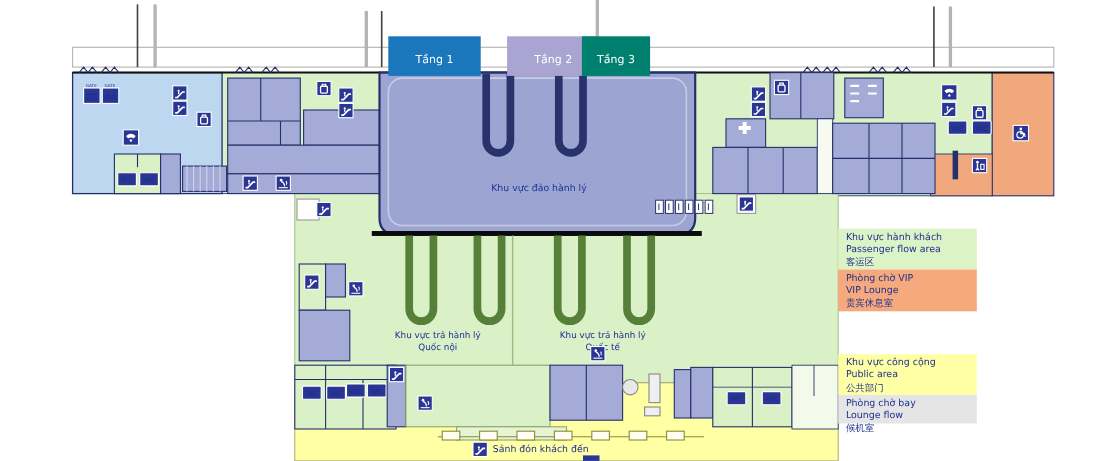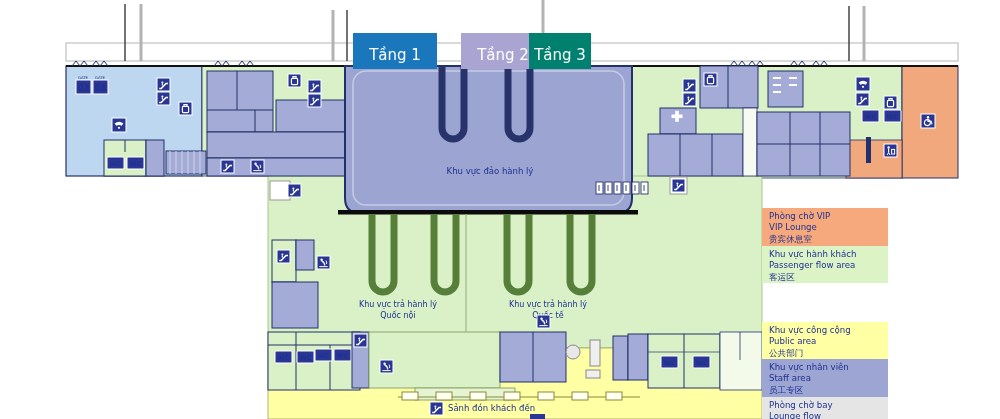--- a/index.html
+++ b/index.html
@@ -1,21 +1,21 @@
 <!DOCTYPE html>
 <html><head>
 <meta charset="utf-8">
 <style>
   html,body{margin:0;padding:0;background:#fff;}
   .stage{position:relative;width:1000px;height:419px;background:#fff;overflow:hidden;
          font-family:"DejaVu Sans","Liberation Sans",sans-serif;}
   .stage svg{position:absolute;left:0;top:0;}
   
   .tab{position:absolute;top:33px;height:36px;display:flex;align-items:center;justify-content:center;
-       padding-top:7px;box-sizing:border-box;color:#fff;font-size:15px;cursor:pointer;}
+       padding-top:7px;box-sizing:border-box;color:#fff;font-size:10px;cursor:pointer;}
   .tab1{left:353px;width:84px;background:#1b77bb;}
   .tab2{left:441px;width:84px;background:#a9a4d2;margin-left:20px;}
   .tab3{left:529px;width:62px;background:#00806e;}
   
   .legend{position:absolute;left:762px;top:208px;width:126px;font-size:8.6px;line-height:11.4px;color:#1f3191;}
   .lg{padding:3px 7px;box-sizing:border-box;}
   .lg div{white-space:nowrap;}
   .lg-vip{background:#f5a97c;height:38px;}
   .lg-pax{background:#dcf3c6;height:37px;}
   .lg-pub{background:#ffffa4;height:37px;margin-top:39px;}
@@ -278,39 +278,34 @@
     <text x="448" y="411" font-size="8.5">Sảnh đón khách đến</text>
     <rect x="530" y="414" width="15" height="5" fill="#2a3693"></rect>
   </g>
 </svg>
 
 <div class="tab tab1">Tầng 1</div>
 <div class="tab tab2">Tầng 2</div>
 <div class="tab tab3">Tầng 3</div>
 
 <div class="legend">
+  <div class="lg lg-pax">
+    <div>Khu vực hành khách</div>
+    <div>Passenger flow area</div>
+    <div>客运区</div>
+  </div>
   <div class="lg lg-vip">
     <div>Phòng chờ VIP</div>
     <div>VIP Lounge</div>
     <div>贵宾休息室</div>
   </div>
-  <div class="lg lg-pax">
-    <div>Khu vực hành khách</div>
-    <div>Passenger flow area</div>
-    <div>客运区</div>
-  </div>
   <div class="lg lg-pub">
     <div>Khu vực công cộng</div>
     <div>Public area</div>
     <div>公共部门</div>
-  </div>
-  <div class="lg lg-staff">
-    <div>Khu vực nhân viên</div>
-    <div>Staff area</div>
-    <div>员工专区</div>
   </div>
   <div class="lg lg-lounge">
     <div>Phòng chờ bay</div>
     <div>Lounge flow</div>
     <div>候机室</div>
   </div>
 </div>
 
 </div>
 

